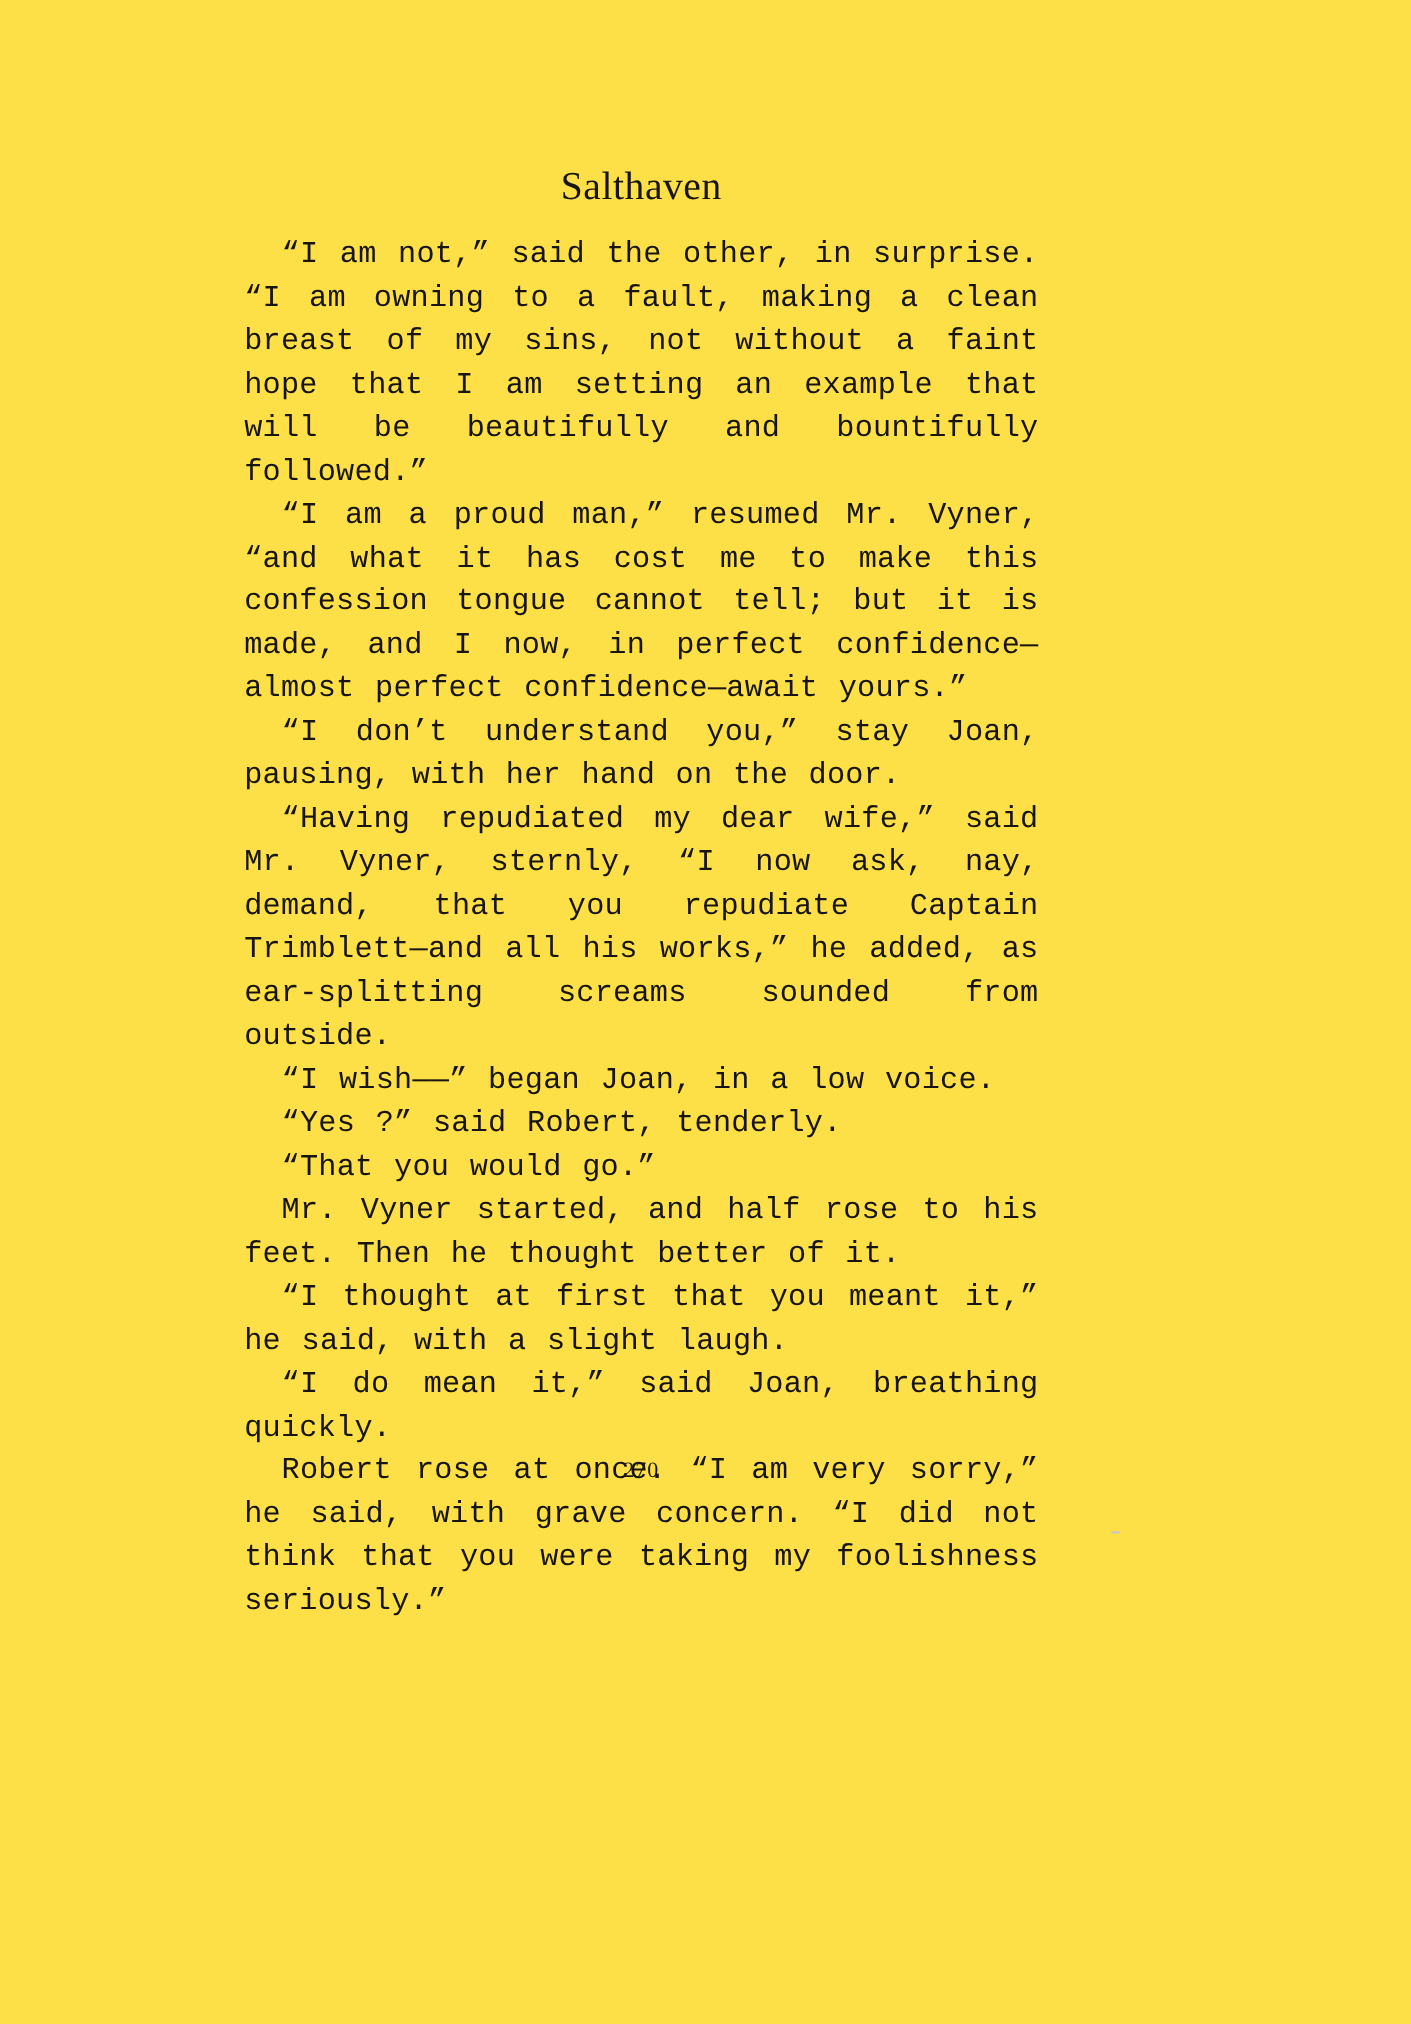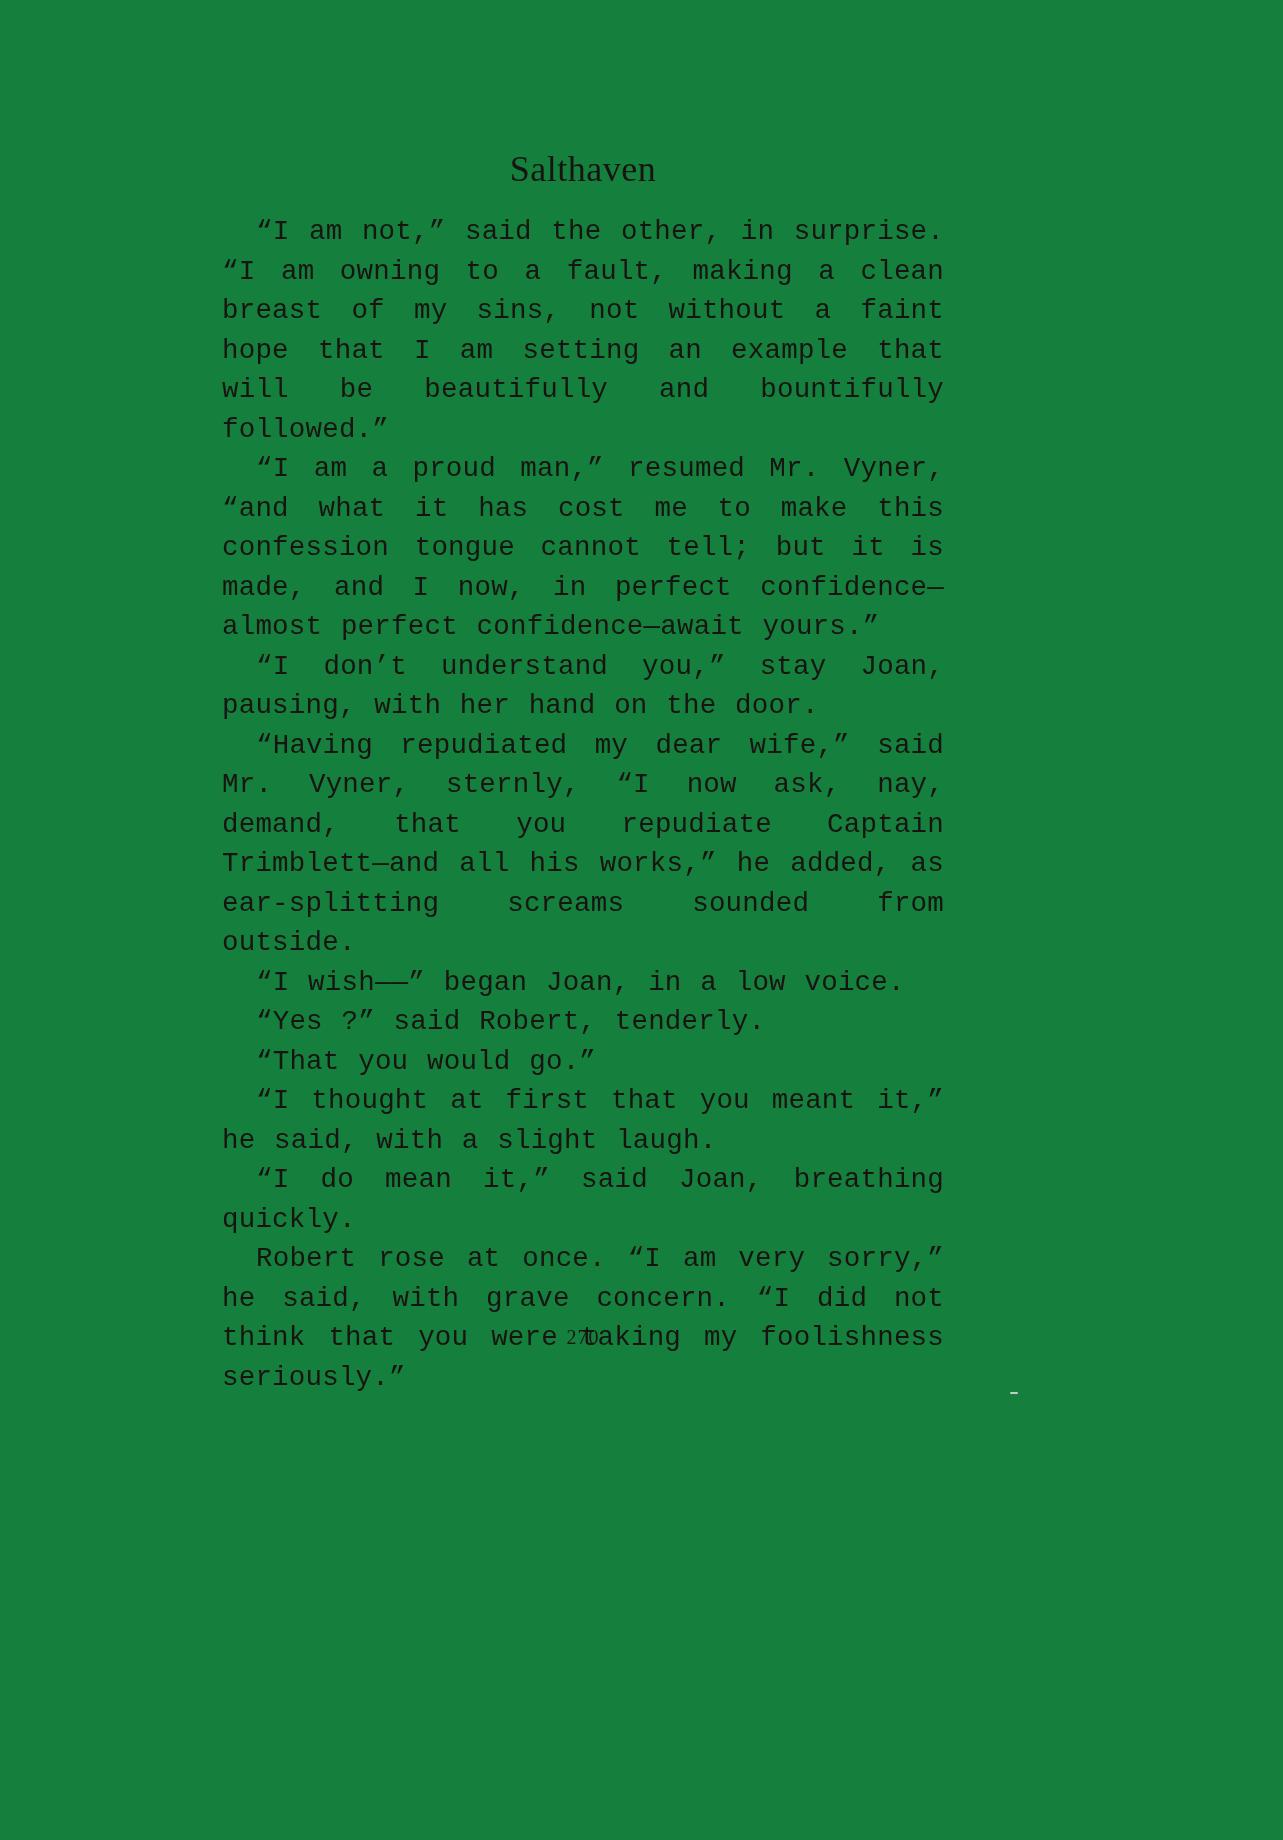--- a/index.html
+++ b/index.html
@@ -12,21 +12,21 @@
     width: 1283px;
     height: 1840px;
     font-family: "Liberation Serif", "DejaVu Serif", serif;
     color: #141210;
     position: relative;
     overflow: hidden;
   }
   .page {
     position: absolute;
     inset: 0;
-    background: #15803d;
+    background: #fde047;
   }
   .running-head {
     position: absolute;
     top: 148px;
     left: 222px;
     width: 722px;
     margin: 0;
     text-align: center;
     font-size: 36px;
     font-weight: normal;
@@ -79,20 +79,21 @@
   <h1 class="running-head">Salthaven</h1>
 
   <div class="text-block">
     <p>“I am not,” said the other, in surprise.  “I am owning to a fault, making a clean breast of my sins, not without a faint hope that I am setting an example that will be beautifully and bountifully followed.”</p>
     <p>“I am a proud man,” resumed Mr. Vyner, “and what it has cost me to make this confession tongue cannot tell; but it is made, and I now, in perfect confidence—almost perfect confidence—await yours.”</p>
     <p>“I don’t understand you,” stay Joan, pausing, with her hand on the door.</p>
     <p>“Having repudiated my dear wife,” said Mr. Vyner, sternly, “I now ask, nay, demand, that you repudiate Captain Trimblett—and all his works,” he added, as ear-splitting screams sounded from outside.</p>
     <p>“I wish——” began Joan, in a low voice.</p>
     <p>“Yes ?” said Robert, tenderly.</p>
     <p>“That you would go.”</p>
+    <p>Mr. Vyner started, and half rose to his feet.  Then he thought better of it.</p>
     <p>“I thought at first that you meant it,” he said, with a slight laugh.</p>
     <p>“I do mean it,” said Joan, breathing quickly.</p>
     <p>Robert rose at once.  “I am very sorry,” he said, with grave concern.  “I did not think that you were taking my foolishness seriously.”</p>
   </div>
 
   <div class="folio">270</div>
 
   <div class="scan-artifact"></div>
 
 </div>

